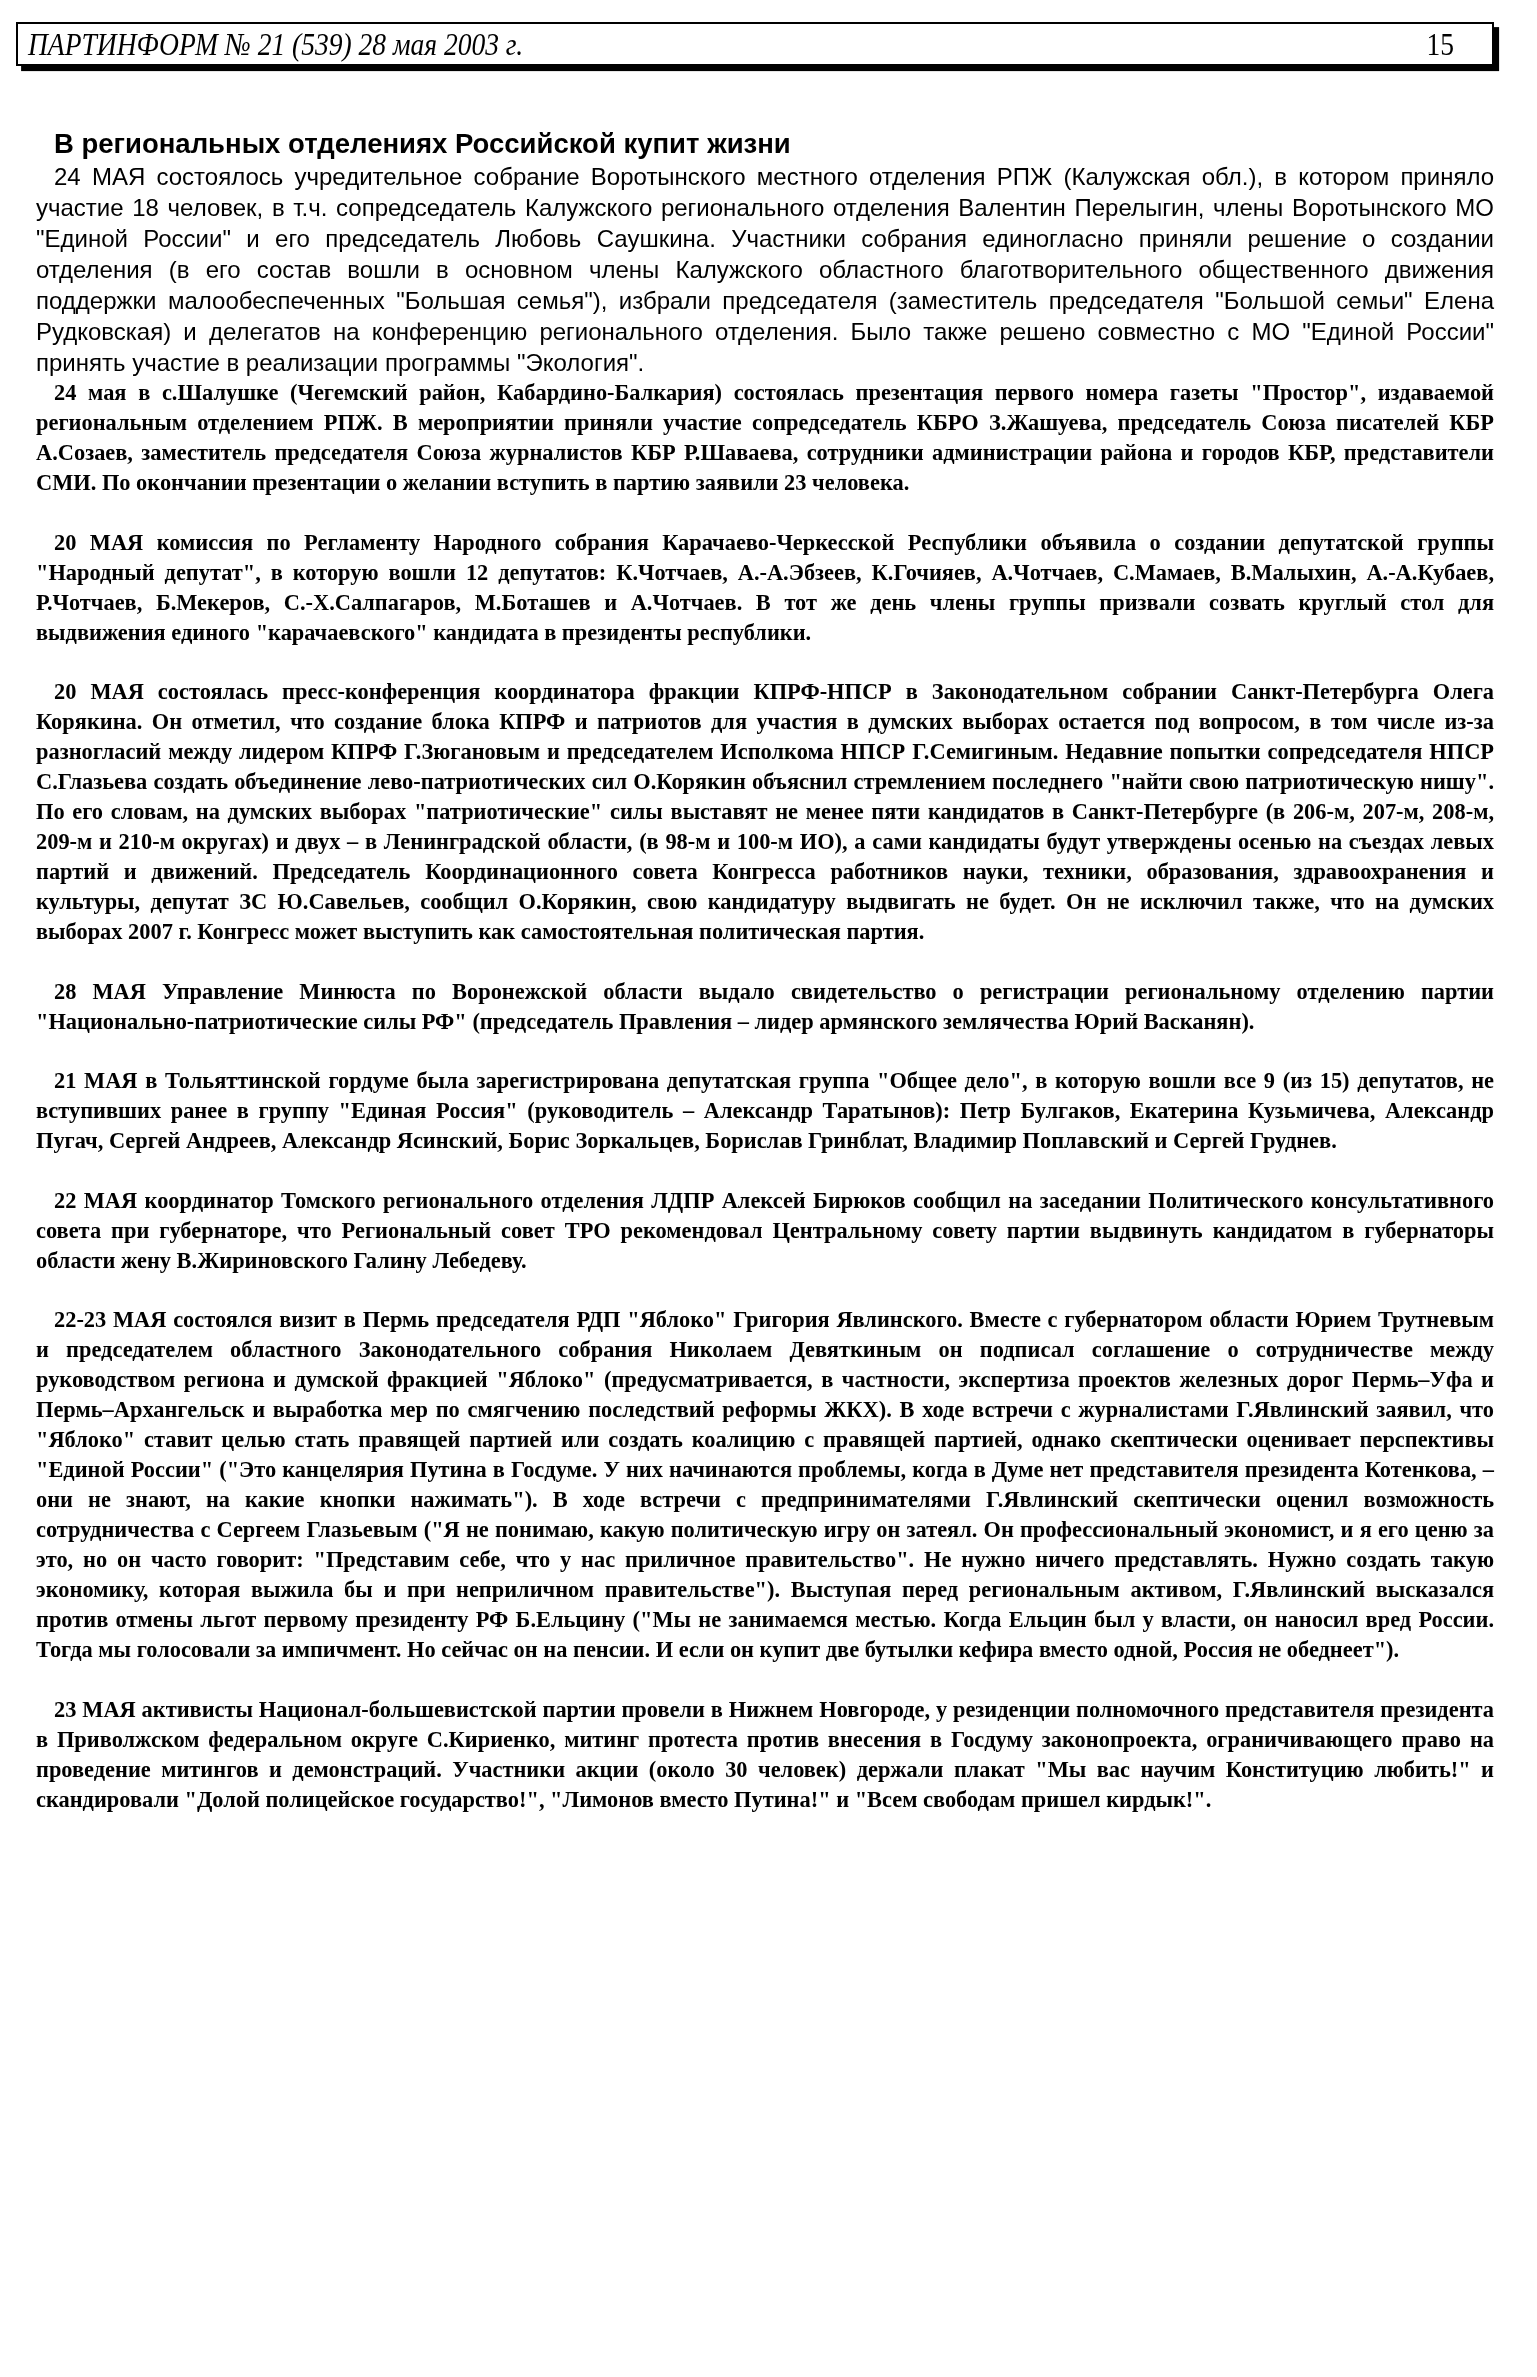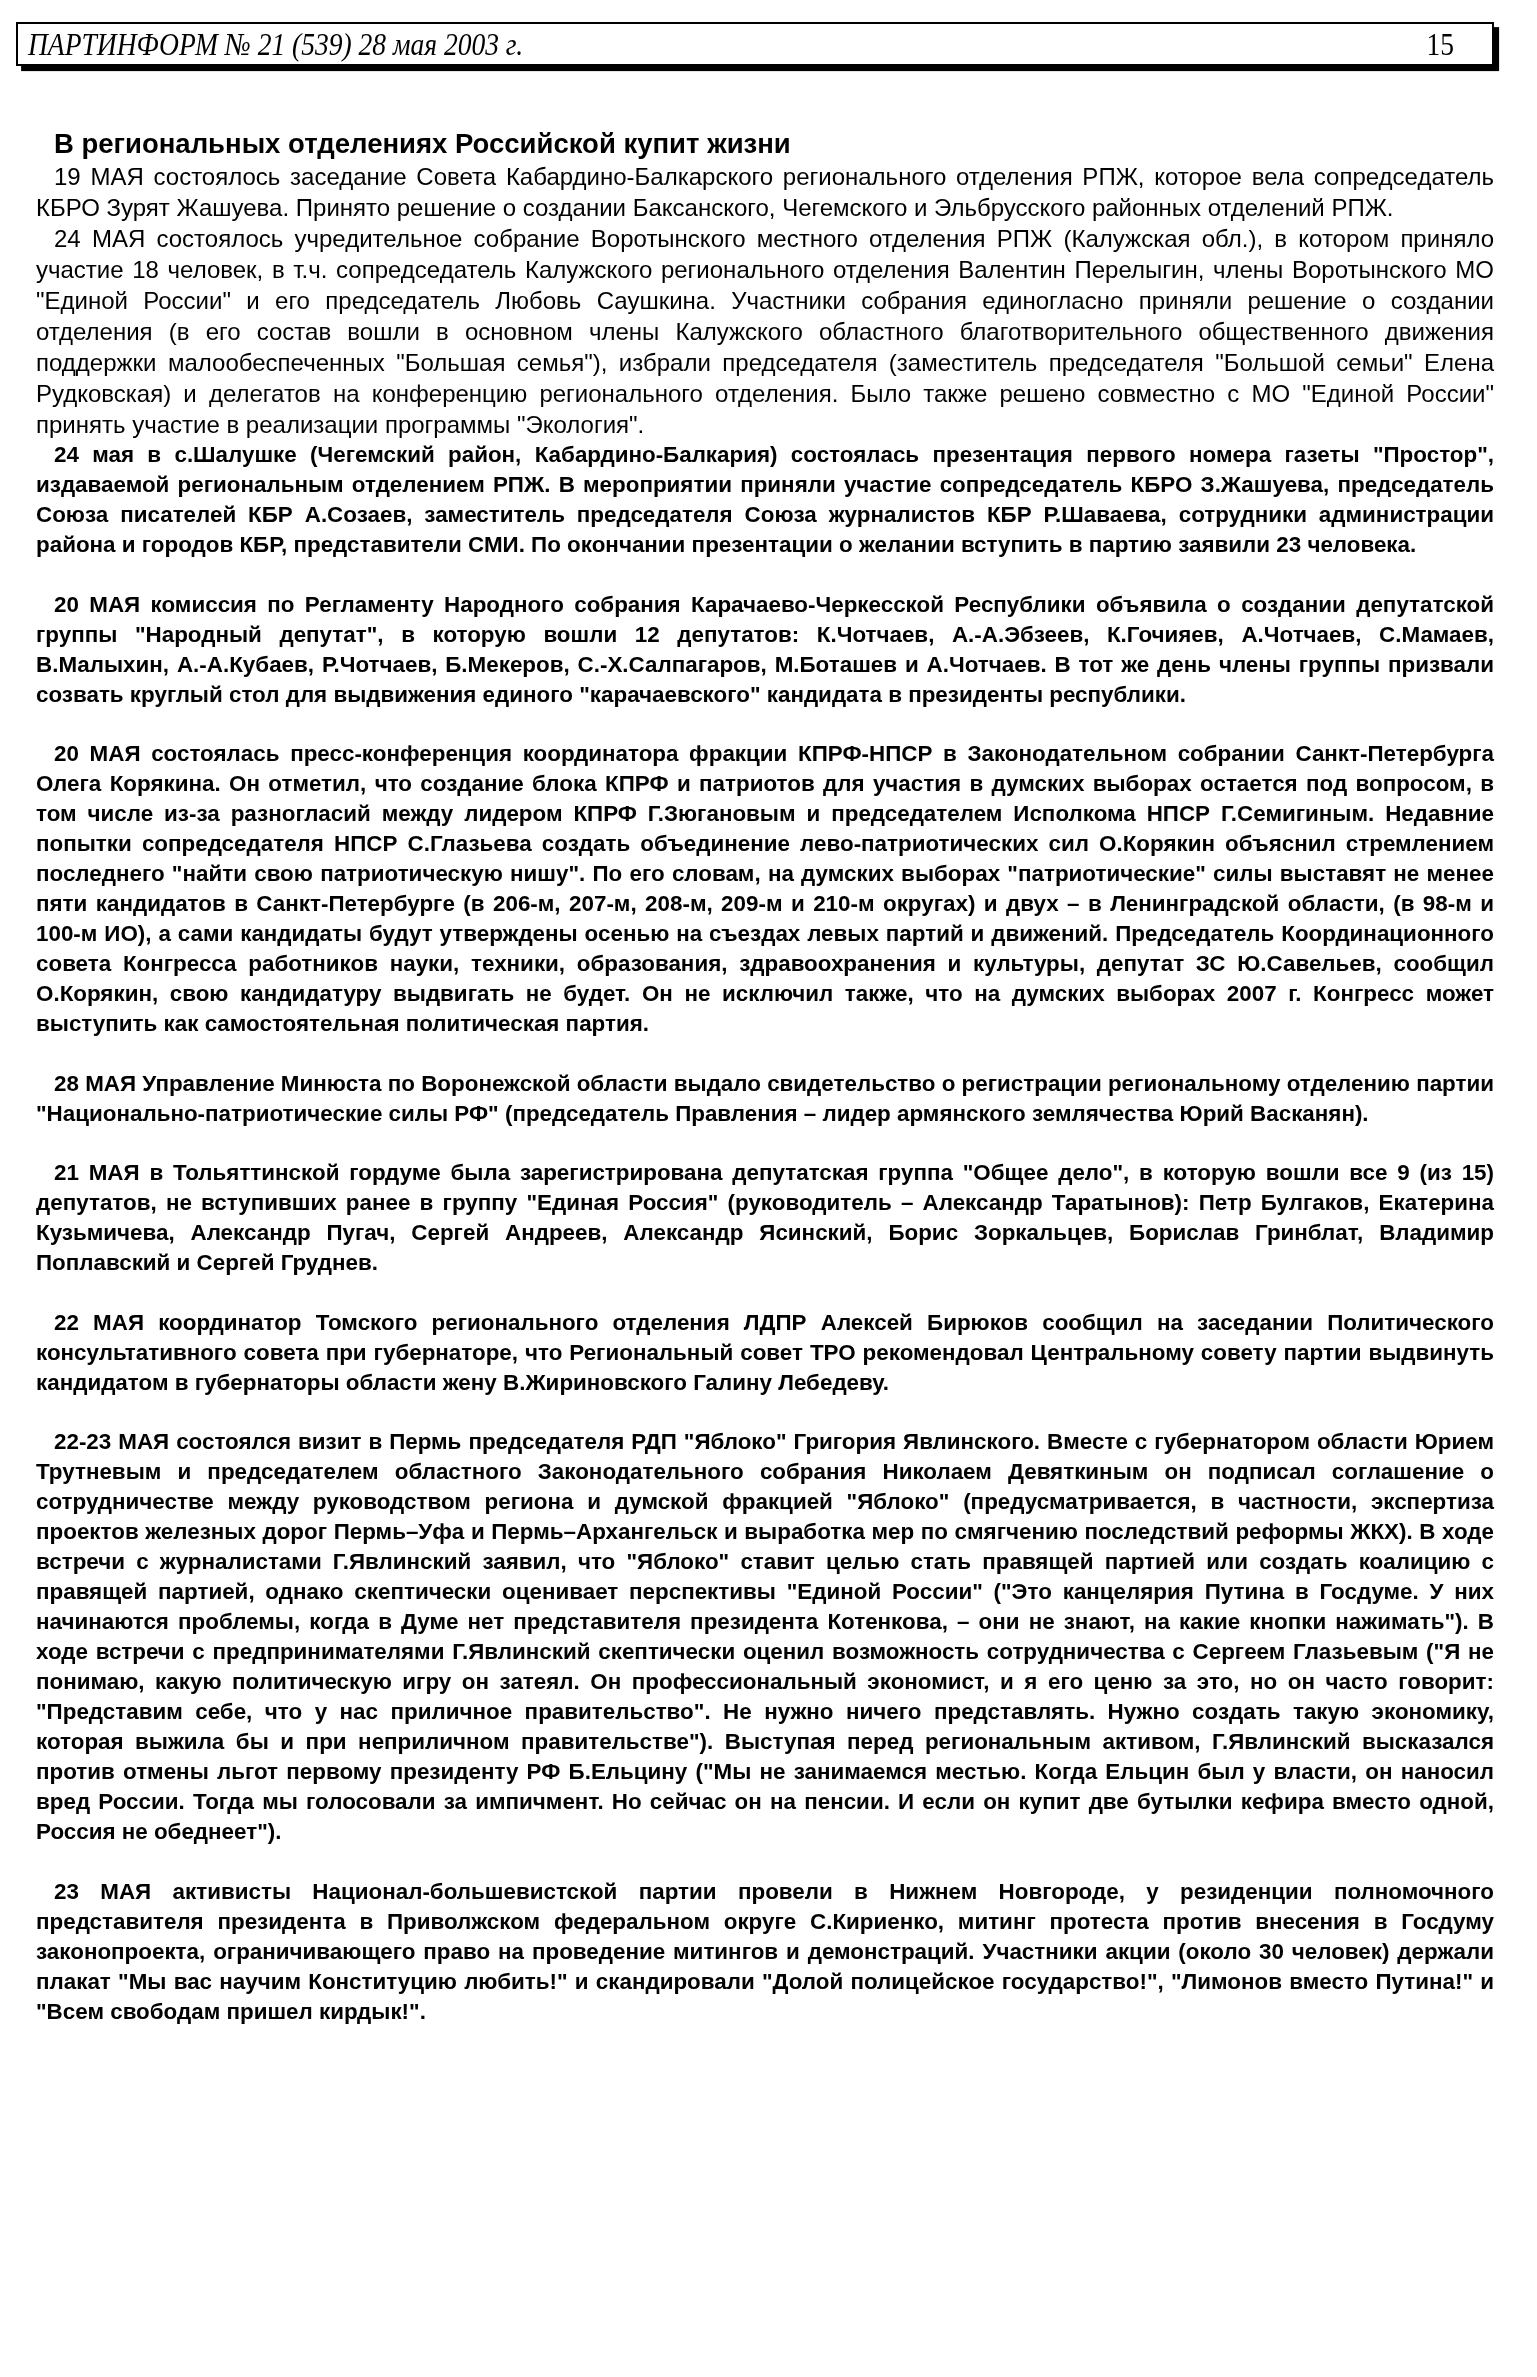--- a/index.html
+++ b/index.html
@@ -66,36 +66,36 @@
     font-size: 24px;
     line-height: 31px;
     text-align: justify;
     text-indent: 18px;
     margin: 0;
   }
   .para.bold {
     font-weight: bold;
     font-size: 22.4px;
     line-height: 30px;
+    font-family: Liberation Serif, serif;
   }
   .gap {
     height: 29.5px;
   }
 </style>
 </head>
 <body>
 
 <div class="page-header">
   <div class="header-title">ПАРТИНФОРМ № 21 (539) 28 мая 2003 г.</div>
   <div class="header-page">15</div>
 </div>
 
 <div class="content">
   <div class="section-title">В региональных отделениях Российской купит жизни</div>
-  <p class="para">19 МАЯ состоялось заседание Совета Кабардино-Балкарского регионального отделения РПЖ, которое вела сопредседатель КБРО Зурят Жашуева. Принято решение о создании Баксанского, Чегемского и Эльбрусского районных отделений РПЖ.</p>
   <p class="para">24 МАЯ состоялось учредительное собрание Воротынского местного отделения РПЖ (Калужская обл.), в котором приняло участие 18 человек, в т.ч. сопредседатель Калужского регионального отделения Валентин Перелыгин, члены Воротынского МО "Единой России" и его председатель Любовь Саушкина. Участники собрания единогласно приняли решение о создании отделения (в его состав вошли в основном члены Калужского областного благотворительного общественного движения поддержки малообеспеченных "Большая семья"), избрали председателя (заместитель председателя "Большой семьи" Елена Рудковская) и делегатов на конференцию регионального отделения. Было также решено совместно с МО "Единой России" принять участие в реализации программы "Экология".</p>
   <p class="para bold">24 мая в с.Шалушке (Чегемский район, Кабардино-Балкария) состоялась презентация первого номера газеты "Простор", издаваемой региональным отделением РПЖ. В мероприятии приняли участие сопредседатель КБРО З.Жашуева, председатель Союза писателей КБР А.Созаев, заместитель председателя Союза журналистов КБР Р.Шаваева, сотрудники администрации района и городов КБР, представители СМИ. По окончании презентации о желании вступить в партию заявили 23 человека.</p>
 
   <div class="gap"></div>
   <p class="para bold">20 МАЯ комиссия по Регламенту Народного собрания Карачаево-Черкесской Республики объявила о создании депутатской группы "Народный депутат", в которую вошли 12 депутатов: К.Чотчаев, А.-А.Эбзеев, К.Гочияев, А.Чотчаев, С.Мамаев, В.Малыхин, А.-А.Кубаев, Р.Чотчаев, Б.Мекеров, С.-Х.Салпагаров, М.Боташев и А.Чотчаев. В тот же день члены группы призвали созвать круглый стол для выдвижения единого "карачаевского" кандидата в президенты республики.</p>
 
   <div class="gap"></div>
   <p class="para bold">20 МАЯ состоялась пресс-конференция координатора фракции КПРФ-НПСР в Законодательном собрании Санкт-Петербурга Олега Корякина. Он отметил, что создание блока КПРФ и патриотов для участия в думских выборах остается под вопросом, в том числе из-за разногласий между лидером КПРФ Г.Зюгановым и председателем Исполкома НПСР Г.Семигиным. Недавние попытки сопредседателя НПСР С.Глазьева создать объединение лево-патриотических сил О.Корякин объяснил стремлением последнего "найти свою патриотическую нишу". По его словам, на думских выборах "патриотические" силы выставят не менее пяти кандидатов в Санкт-Петербурге (в 206-м, 207-м, 208-м, 209-м и 210-м округах) и двух – в Ленинградской области, (в 98-м и 100-м ИО), а сами кандидаты будут утверждены осенью на съездах левых партий и движений. Председатель Координационного совета Конгресса работников науки, техники, образования, здравоохранения и культуры, депутат ЗС Ю.Савельев, сообщил О.Корякин, свою кандидатуру выдвигать не будет. Он не исключил также, что на думских выборах 2007 г. Конгресс может выступить как самостоятельная политическая партия.</p>
 
   <div class="gap"></div>

